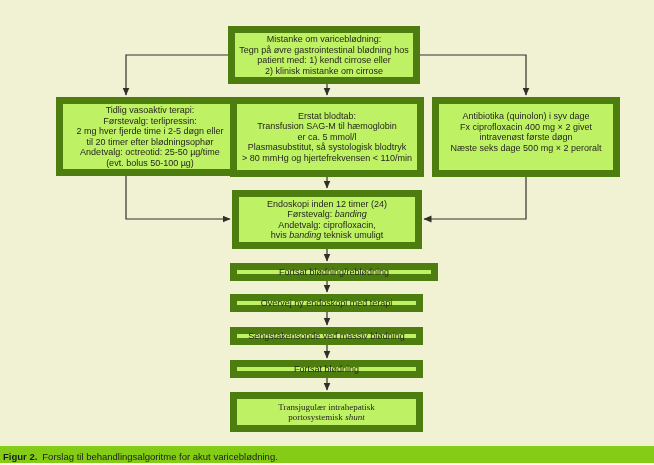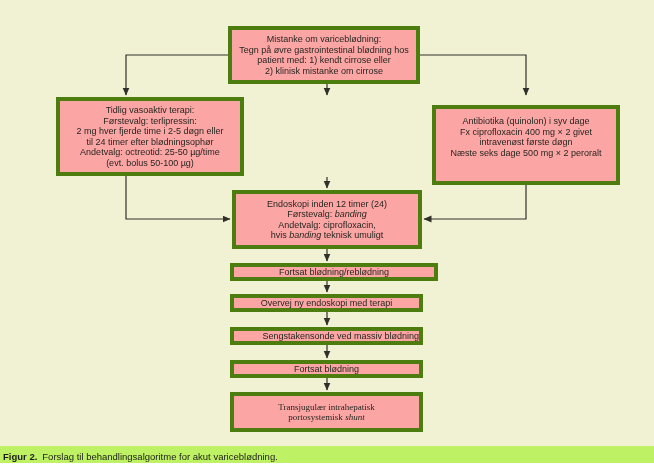--- a/index.html
+++ b/index.html
@@ -15,51 +15,51 @@
     background: #f1f2d3;
     overflow: hidden;
   }
   svg.connectors {
     position: absolute; left: 0; top: 0;
     width: 654px; height: 446px;
   }
   .box {
     position: absolute;
     box-sizing: border-box;
-    border: 4px solid #4d7c0f;
-    background: #fca5a5;
+    border: 7px solid #4d7c0f;
+    background: #bef264;
     display: flex;
     flex-direction: column;
     justify-content: center;
     align-items: center;
     text-align: center;
     font-size: 9px;
     line-height: 10.5px;
     color: #26261f;
     letter-spacing: 0px;
   }
-  .box.top-align { justify-content: flex-start; padding-top: 7px; margin-top: 8px; }
+  .box.top-align { justify-content: flex-start; padding-top: 7px; }
   .box .ln { white-space: nowrap; }
   .it { font-style: italic; }
   #node-suspicion        { left: 228px; top: 26px;  width: 192px; height: 58px; }
   #node-vasoactive       { left: 32px;  top: 97px;  width: 188px; height: 79px; margin-left: 24px; }
   #node-bloodloss        { left: 230px; top: 97px;  width: 194px; height: 80px; }
   #node-antibiotics      { left: 432px; top: 97px;  width: 188px; height: 80px; }
   #node-endoscopy        { left: 232px; top: 190px; width: 190px; height: 59px; }
   #node-rebleeding       { left: 230px; top: 263px; width: 208px; height: 18px; }
   #node-repeat-endoscopy { left: 230px; top: 294px; width: 193px; height: 18px; }
-  #node-sengstaken       { left: 230px; top: 327px; width: 193px; height: 18px; align-items: flex-end; }
+  #node-sengstaken       { left: 230px; top: 327px; width: 193px; height: 18px; }
   #node-continued        { left: 230px; top: 360px; width: 193px; height: 18px; }
   #node-tips             { left: 230px; top: 392px; width: 193px; height: 40px; font-family: Liberation Serif, serif; }
   .caption {
     padding: 5px 0 0 3px;
     font-size: 9.5px;
     line-height: 12px;
     color: #1d1d18;
-    background: #bef264;
+    background: #84cc16;
   }
   .caption .cap-label { font-weight: bold; margin-right: 5px; }
 </style>
 </head>
 <body>
 
 <div class="figure-panel">
 
   <svg class="connectors" viewBox="0 0 654 446" xmlns="http://www.w3.org/2000/svg">
     <defs>
@@ -86,25 +86,32 @@
     <div class="ln">Mistanke om variceblødning:</div>
     <div class="ln">Tegn på øvre gastrointestinal blødning hos</div>
     <div class="ln">patient med: 1) kendt cirrose eller</div>
     <div class="ln">2) klinisk mistanke om cirrose</div>
   </div>
 
   <div class="box" id="node-vasoactive">
     <div class="ln">Tidlig vasoaktiv terapi:</div>
     <div class="ln">Førstevalg: terlipressin:</div>
     <div class="ln">2 mg hver fjerde time i 2-5 døgn eller</div>
-    <div class="ln">til 24 timer efter blødningsophør</div>
+    <div class="ln">til 20 timer efter blødningsophør</div>
     <div class="ln">Andetvalg: octreotid: 25-50 µg/time</div>
     <div class="ln">(evt. bolus 50-100 µg)</div>
   </div>
 
+  <div class="box" id="node-bloodloss">
+    <div class="ln">Erstat blodtab:</div>
+    <div class="ln">Transfusion SAG-M til hæmoglobin</div>
+    <div class="ln">er ca. 5 mmol/l</div>
+    <div class="ln">Plasmasubstitut, så systologisk blodtryk</div>
+    <div class="ln">&gt; 80 mmHg og hjertefrekvensen &lt; 110/min</div>
+  </div>
 
   <div class="box top-align" id="node-antibiotics">
     <div class="ln">Antibiotika (quinolon) i syv dage</div>
     <div class="ln">Fx ciprofloxacin 400 mg × 2 givet</div>
     <div class="ln">intravenøst første døgn</div>
     <div class="ln">Næste seks dage 500 mg × 2 peroralt</div>
   </div>
 
   <div class="box" id="node-endoscopy">
     <div class="ln">Endoskopi inden 12 timer (24)</div>

